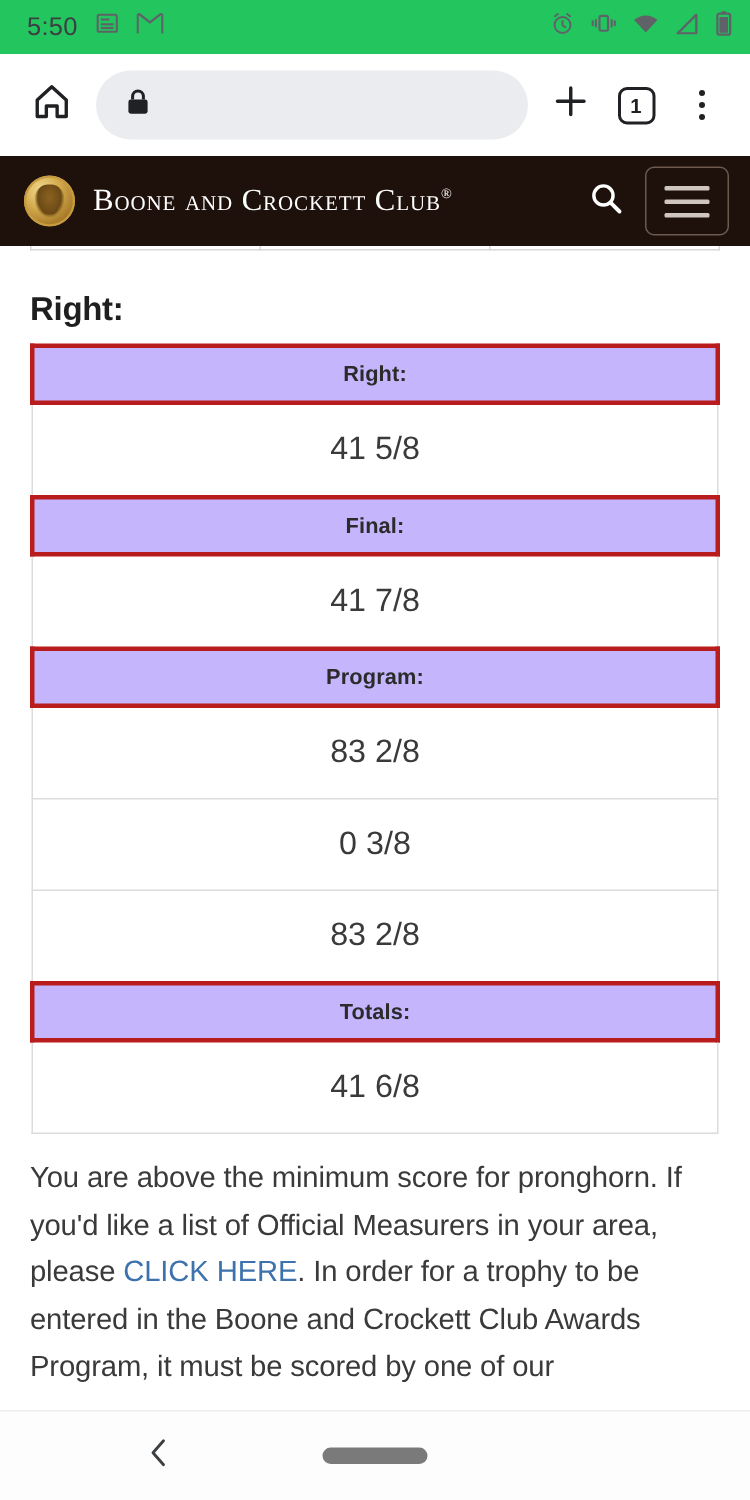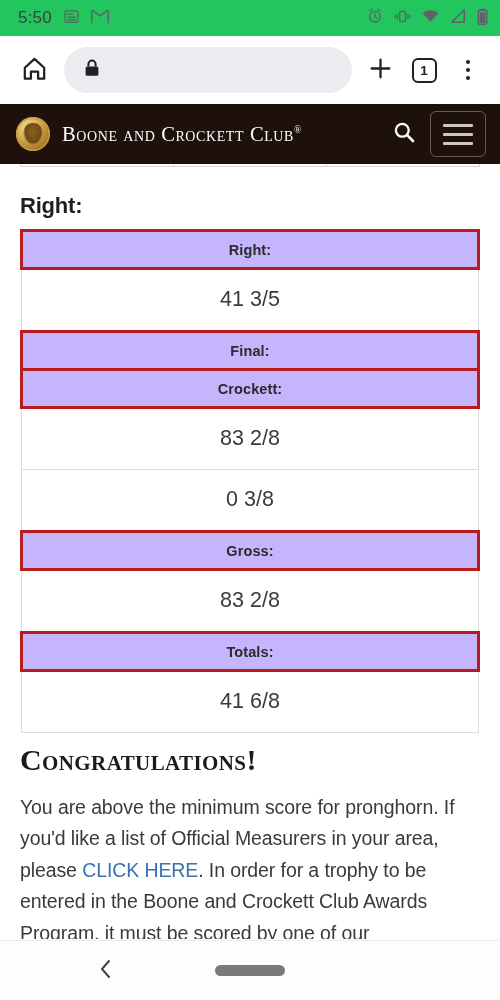--- a/index.html
+++ b/index.html
@@ -251,50 +251,49 @@
         </table>
 
       <div class="totals-title">Right:</div>
 
       <table class="totals">
         <tbody>
             <tr>
           <th>Right:</th>
         </tr>
         <tr>
-          <td>41 3/5</td>
+          <td>41 5/8</td>
         </tr>
         <tr>
           <th>Final:</th>
         </tr>
         <tr>
-          <th>Crockett:</th>
+          <td>41 7/8</td>
+        </tr>
+        <tr>
+          <th>Program:</th>
         </tr>
         <tr>
           <td>83 2/8</td>
         </tr>
         <tr>
           <td>0 3/8</td>
-        </tr>
-        <tr>
-          <th>Gross:</th>
         </tr>
         <tr>
           <td>83 2/8</td>
         </tr>
         <tr>
           <th>Totals:</th>
         </tr>
         <tr>
           <td>41 6/8</td>
         </tr>
       </tbody>
         </table>
 
-      <h2 class="congrats">Congratulations!</h2>
 
       <p class="body-copy"><span>You are above the minimum score for pronghorn. If you'd like a list of Official Measurers in your area, please </span><a href="#">CLICK HERE</a><span>. In order for a trophy to be entered in the Boone and Crockett Club Awards Program, it must be scored by one of our</span></p>
 
     </div>
   </div>
 
   <div class="site-header">
     <div class="logo-medal"></div>
     <div class="brand"><span>Boone and Crockett Club</span><sup>®</sup></div>
     <div class="hdr-spacer"></div>

